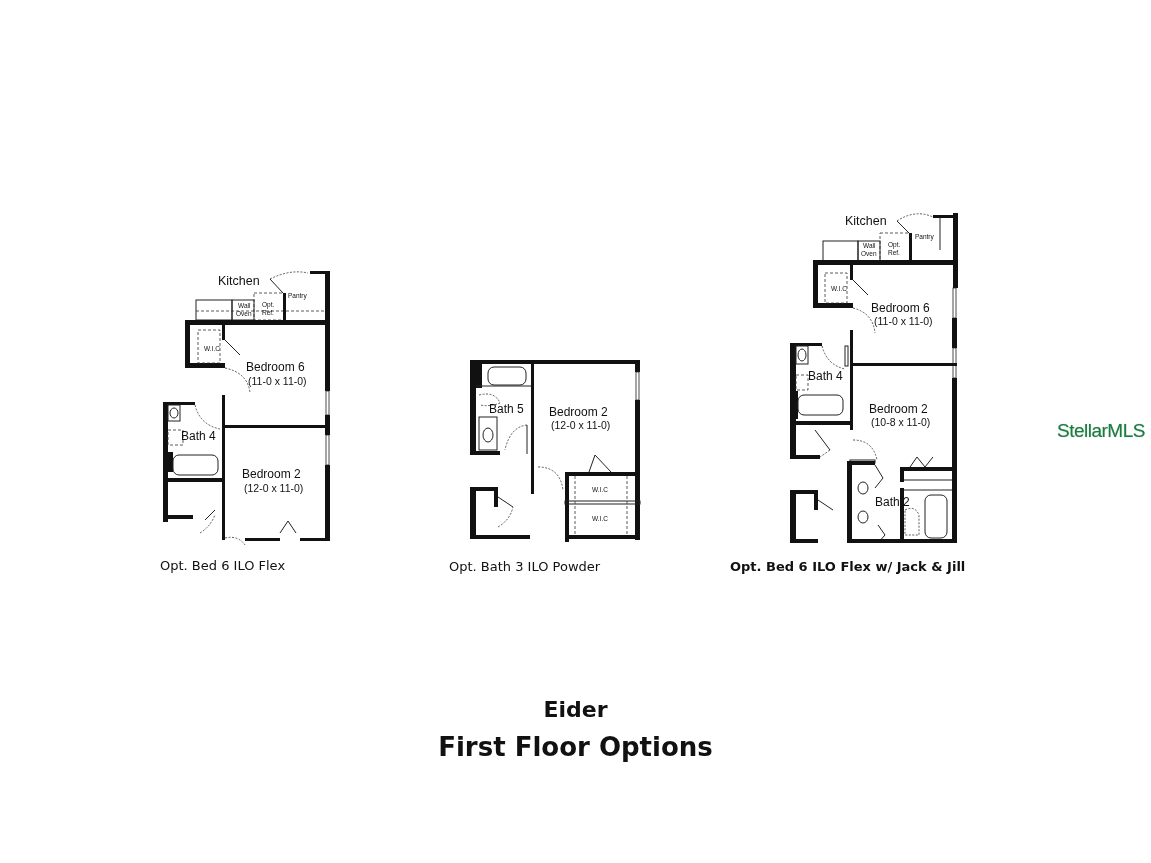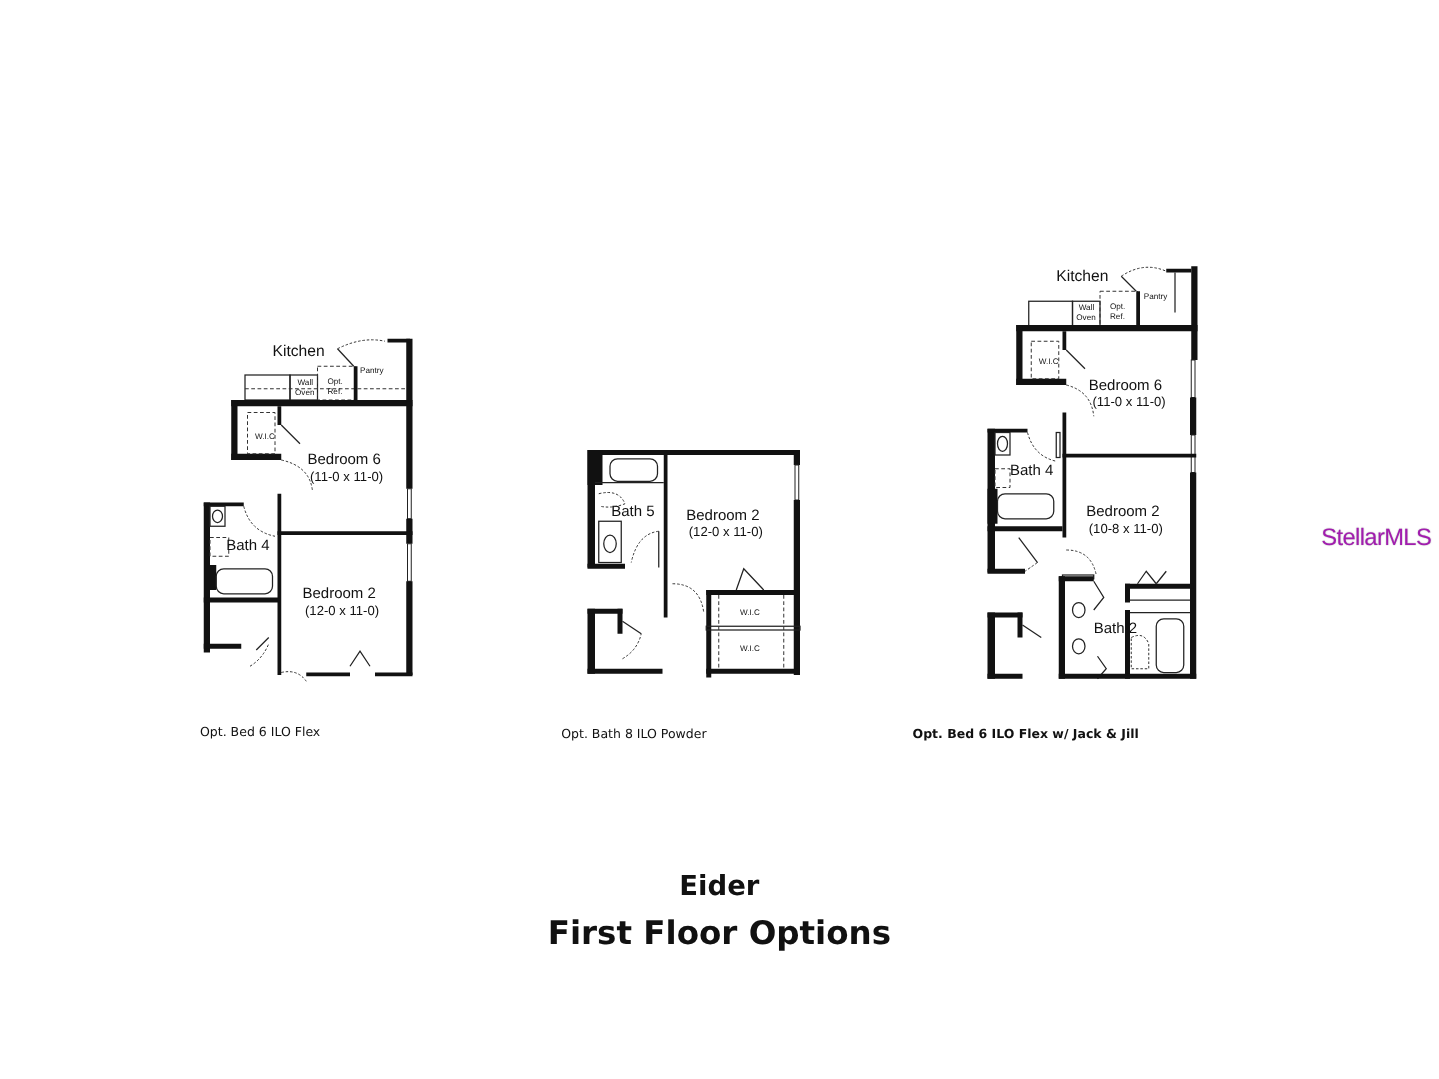--- a/index.html
+++ b/index.html
@@ -12,25 +12,25 @@
   .dash { stroke: #333; stroke-width: 0.8; fill: none; stroke-dasharray: 3 2; }
   .door { stroke: #333; stroke-width: 0.8; fill: none; stroke-dasharray: 2 1.5; }
   .doorleaf { stroke: #222; stroke-width: 1; fill: none; }
   .win { fill: #fff; stroke: #222; stroke-width: 0.8; }
   .lbl { font-family: "Liberation Sans", "DejaVu Sans", sans-serif; fill: #111; }
   .room { font-size: 12px; }
   .dim { font-size: 10.5px; }
   .tiny { font-size: 6.5px; }
   .kitchen { font-size: 12.5px; }
   .caption { position: absolute; font-family: "DejaVu Sans", "Liberation Sans", sans-serif;
-             font-size: 10px; color: #111; white-space: nowrap; margin-top: 23px; }
+             font-size: 13px; color: #111; white-space: nowrap; }
   .title { position: absolute; left: 0; width: 1151px; text-align: center;
            font-family: "DejaVu Sans", "Liberation Sans", sans-serif; font-weight: bold; color: #111; }
   .watermark { position: absolute; left: 1057px; top: 420px; font-family: "Liberation Sans", sans-serif;
-               font-size: 19px; color: #a21caf; letter-spacing: -0.5px;
+               font-size: 19px; color: #15803d; letter-spacing: -0.5px;
                text-shadow: 0 0 1px #c8c8c8, 0 0 1px #c8c8c8; }
 </style>
 </head>
 <body>
 
 <div class="plan" style="left:160px; top:265px;">
   <svg width="180" height="280" viewBox="0 0 180 280">
 
     <rect x="36" y="35" width="36" height="20" class="thin"></rect>
     <rect x="72" y="35" width="22" height="20" class="thin"></rect>
@@ -141,21 +141,21 @@
     <path d="M33 142 L48 152" class="doorleaf"></path>
     <path d="M33 172 Q45 165 48 152" class="door"></path>
 
     <text x="24" y="58" class="lbl room">Bath 5</text>
     <text x="84" y="61" class="lbl room">Bedroom 2</text>
     <text x="86" y="74" class="lbl dim">(12-0 x 11-0)</text>
     <text x="127" y="137" class="lbl tiny">W.I.C</text>
     <text x="127" y="166" class="lbl tiny">W.I.C</text>
   </svg>
 </div>
-<div class="caption" style="left:449px; top:559px;">Opt. Bath 8 ILO Powder</div>
+<div class="caption" style="left:449px; top:559px;">Opt. Bath 3 ILO Powder</div>
 
 <div class="plan" style="left:785px; top:205px;">
   <svg width="180" height="340" viewBox="0 0 180 340">
 
     <rect x="38" y="36" width="35" height="20" class="thin"></rect>
     <rect x="73" y="36" width="22" height="20" class="thin"></rect>
     <rect x="95" y="28" width="30" height="28" class="dash"></rect>
 
     <rect x="124" y="28" width="3" height="28" class="wall"></rect>
     <rect x="168" y="8" width="5" height="75" class="wall"></rect>

